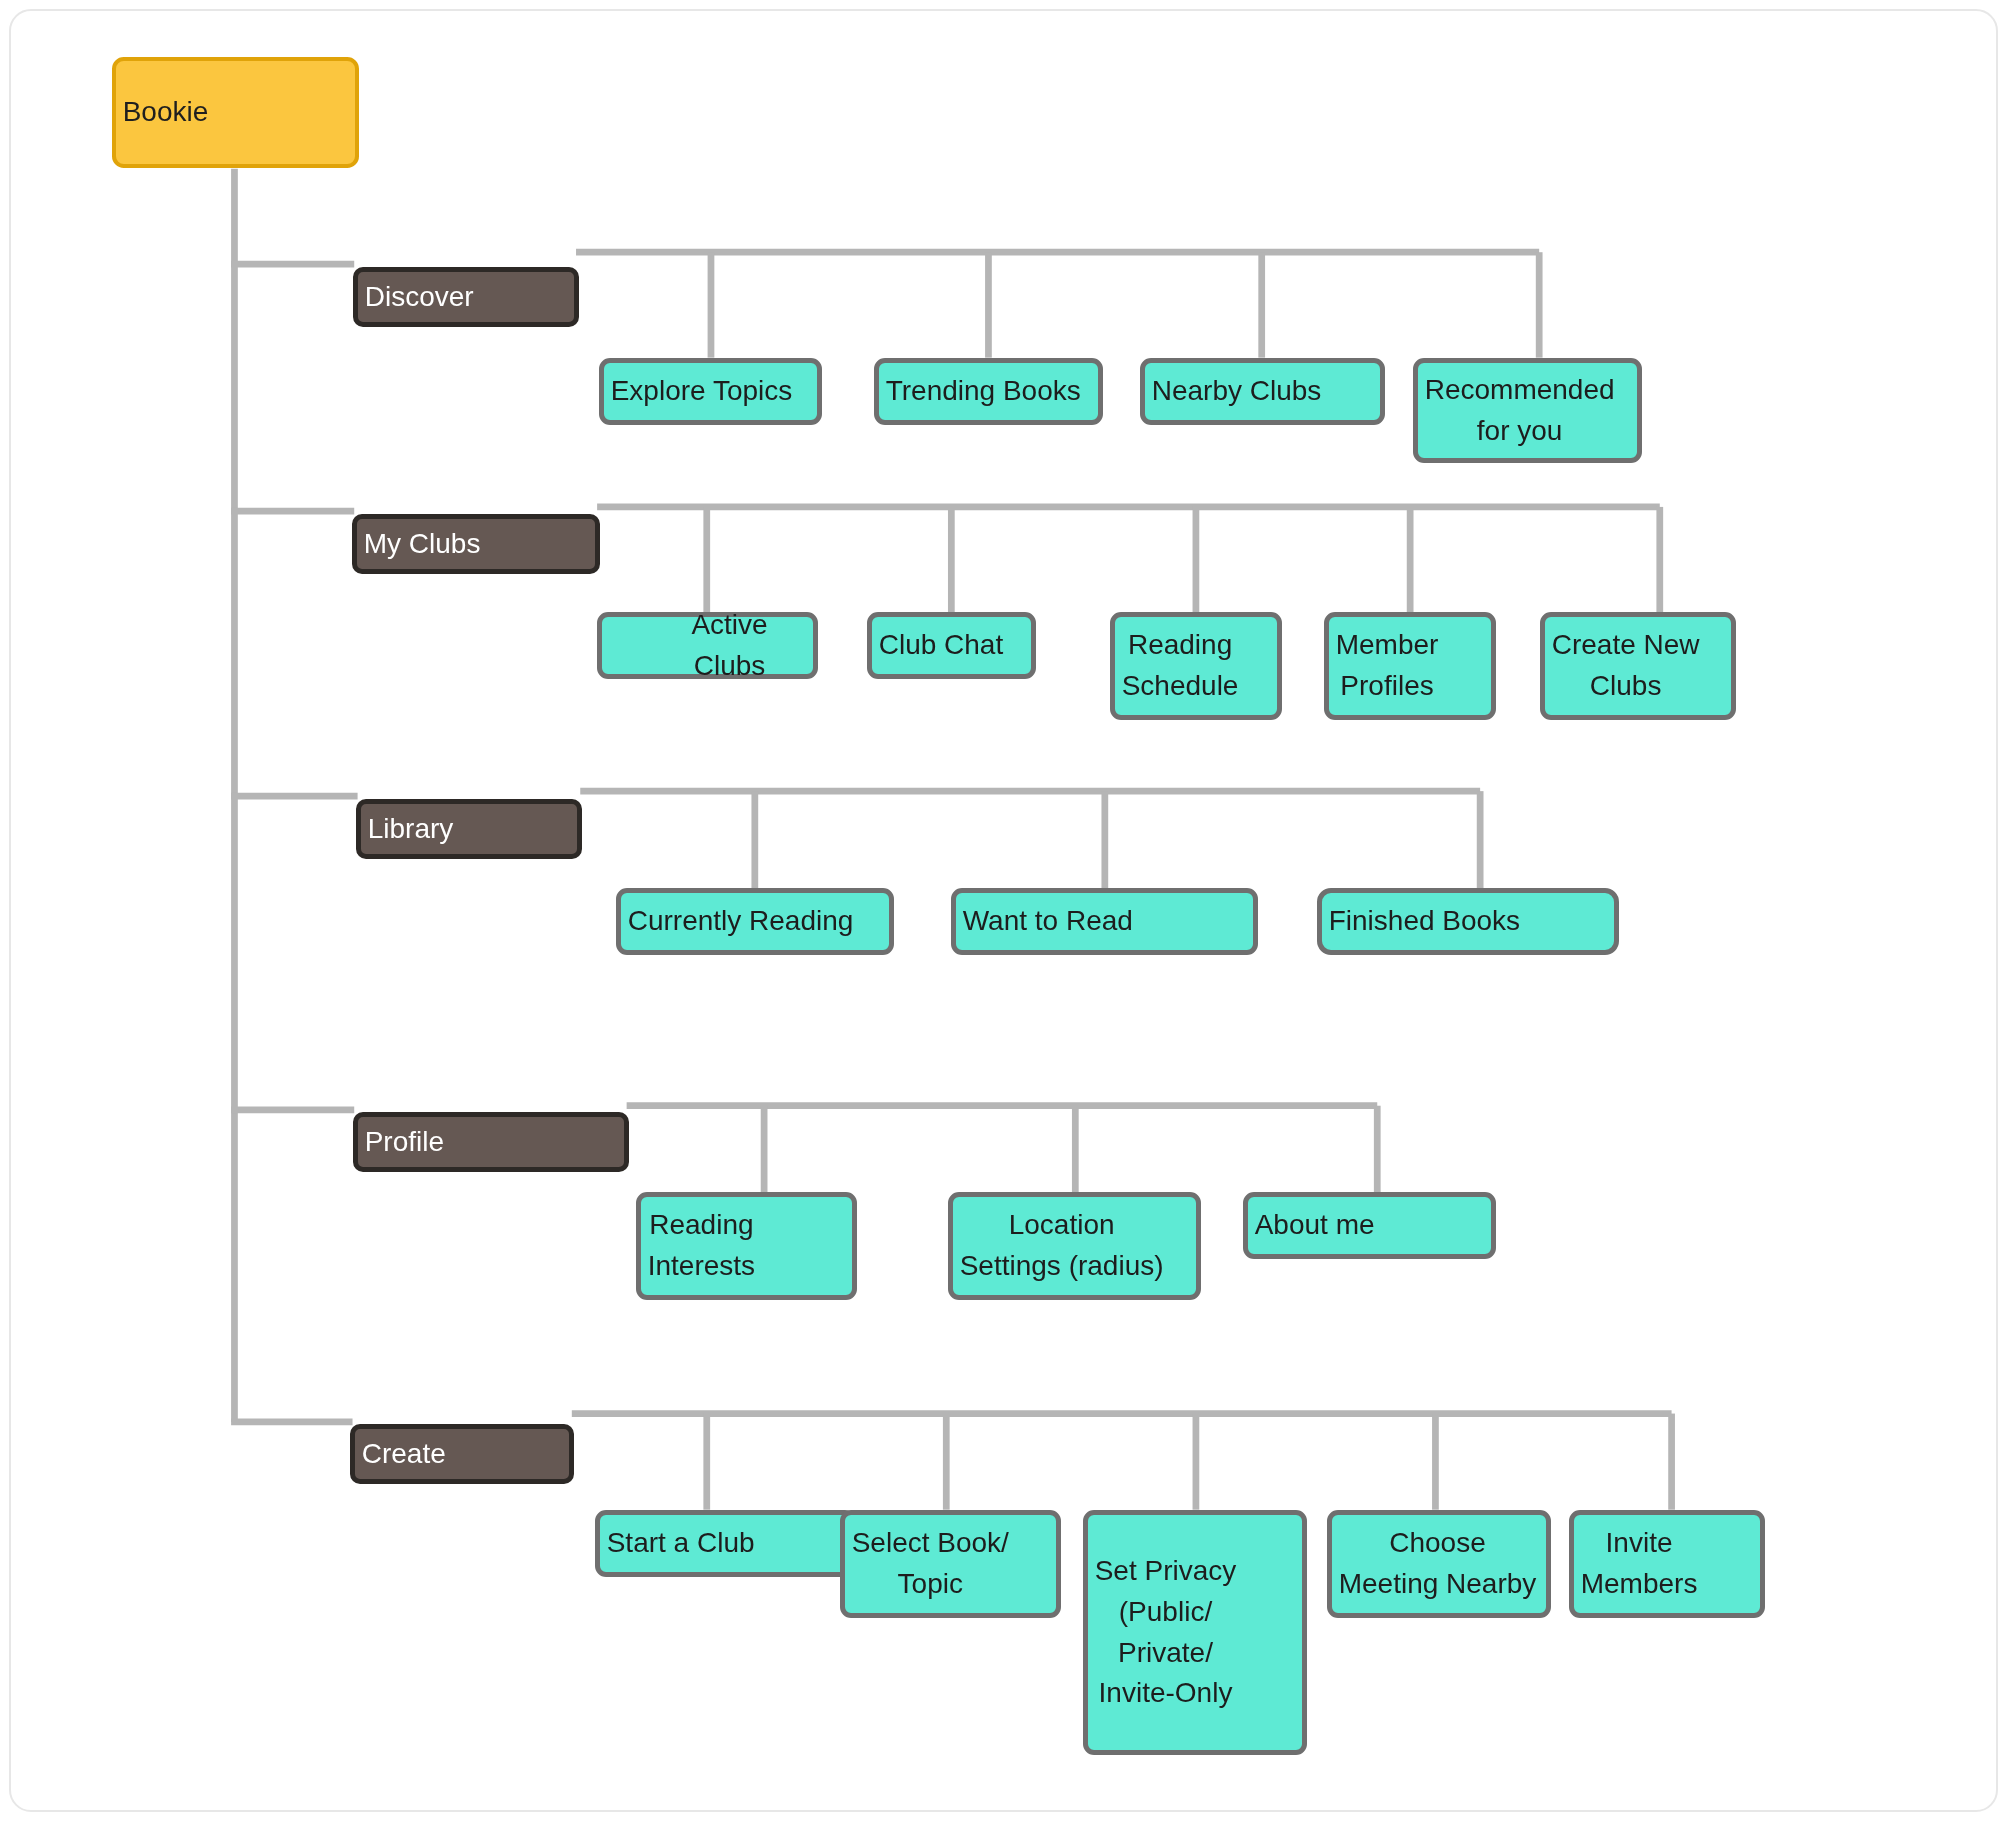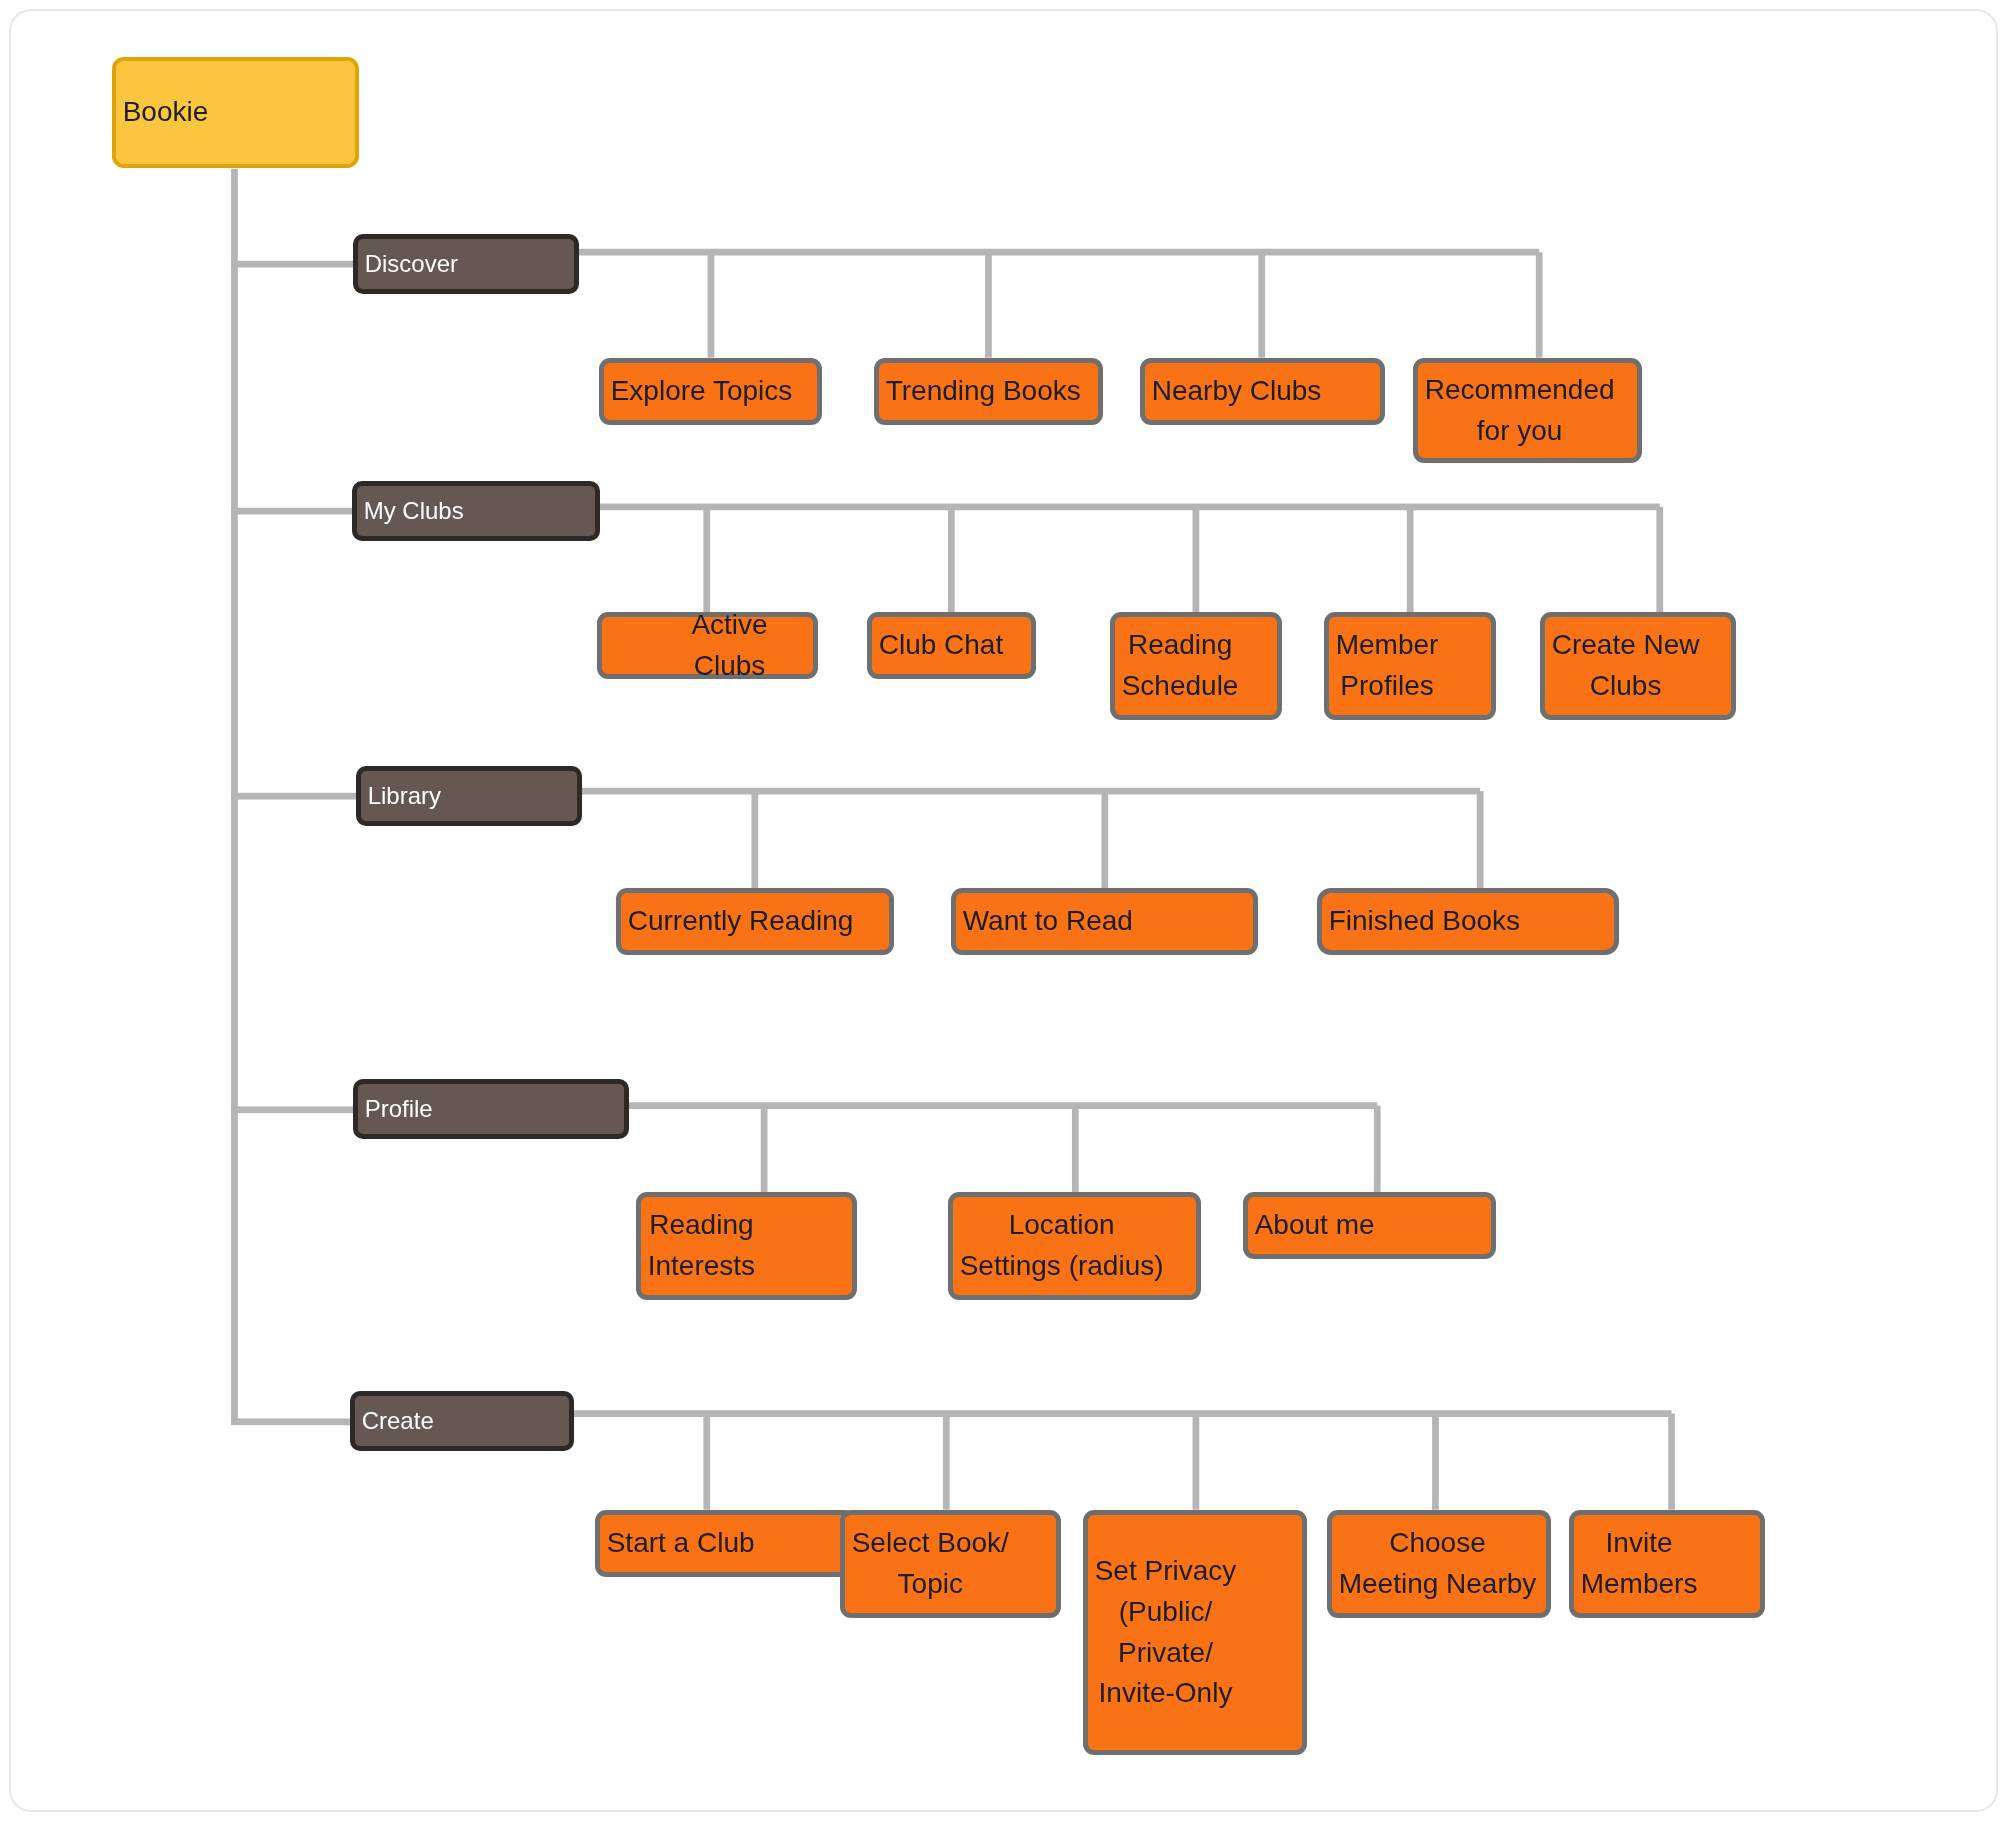--- a/index.html
+++ b/index.html
@@ -56,25 +56,26 @@
     border-radius: 11.8px;
     color: #1f1f1f;
     font-size: 28px;
   }
   
   .node.section {
     background: #655853;
     border: 5.9px solid #2d2926;
     border-radius: 10px;
     color: #ffffff;
-    font-size: 24px;
+    font-size: 28px;
+    margin-top: 33px;
   }
   
   .node.leaf {
-    background: #f97316;
+    background: #5eead4;
     border: 5px solid #6f6f6f;
     border-radius: 11px;
     color: #1d1d1d;
     font-size: 28px;
   }
   .node .label {
     display: block;
     padding: 0 6.7px;
   }
 </style>

